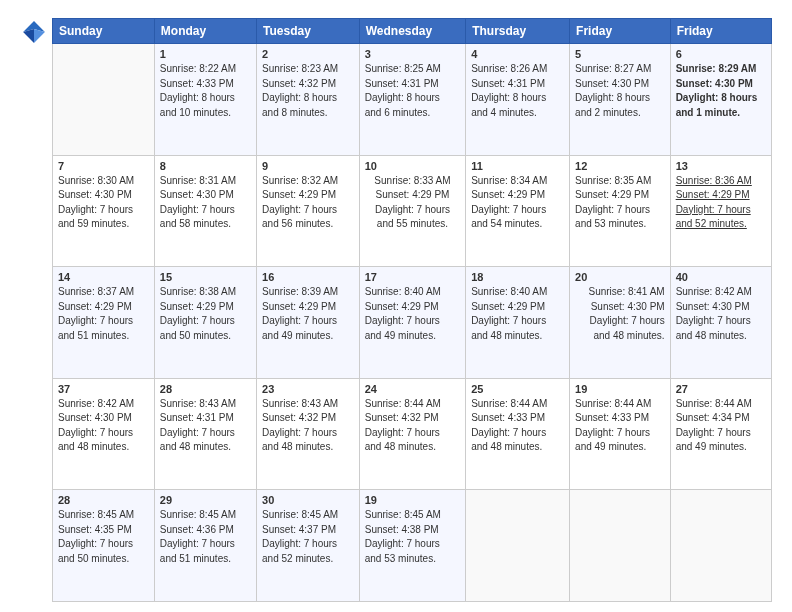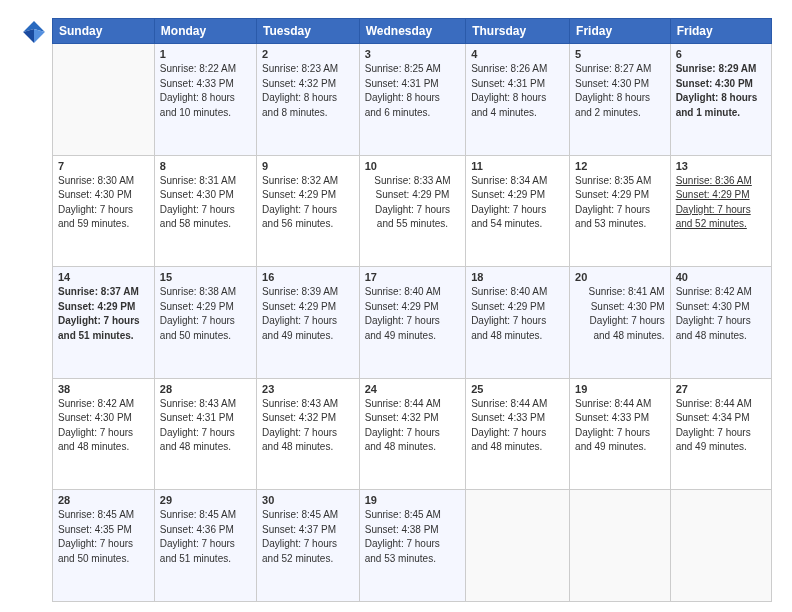--- a/index.html
+++ b/index.html
@@ -231,21 +231,21 @@
             <span class="day-num">13</span>
             <div class="day-info" style="white-space: pre-line; text-decoration: underline;">Sunrise: 8:36 AM
 Sunset: 4:29 PM
 Daylight: 7 hours
 and 52 minutes.</div>
           </td>
         </tr>
         <tr>
           <td>
             <span class="day-num">14</span>
-            <div class="day-info" style="white-space: pre-line; font-weight: bold;">Sunrise: 8:37 AM
+            <div class="day-info" style="white-space: pre-line;">Sunrise: 8:37 AM
 Sunset: 4:29 PM
 Daylight: 7 hours
 and 51 minutes.</div>
           </td>
           <td>
             <span class="day-num">15</span>
             <div class="day-info" style="white-space: pre-line;">Sunrise: 8:38 AM
 Sunset: 4:29 PM
 Daylight: 7 hours
 and 50 minutes.</div>
@@ -281,21 +281,21 @@
           <td>
             <span class="day-num">40</span>
             <div class="day-info" style="white-space: pre-line;">Sunrise: 8:42 AM
 Sunset: 4:30 PM
 Daylight: 7 hours
 and 48 minutes.</div>
           </td>
         </tr>
         <tr>
           <td>
-            <span class="day-num">38</span>
+            <span class="day-num">37</span>
             <div class="day-info" style="white-space: pre-line;">Sunrise: 8:42 AM
 Sunset: 4:30 PM
 Daylight: 7 hours
 and 48 minutes.</div>
           </td>
           <td>
             <span class="day-num">28</span>
             <div class="day-info" style="white-space: pre-line;">Sunrise: 8:43 AM
 Sunset: 4:31 PM
 Daylight: 7 hours

